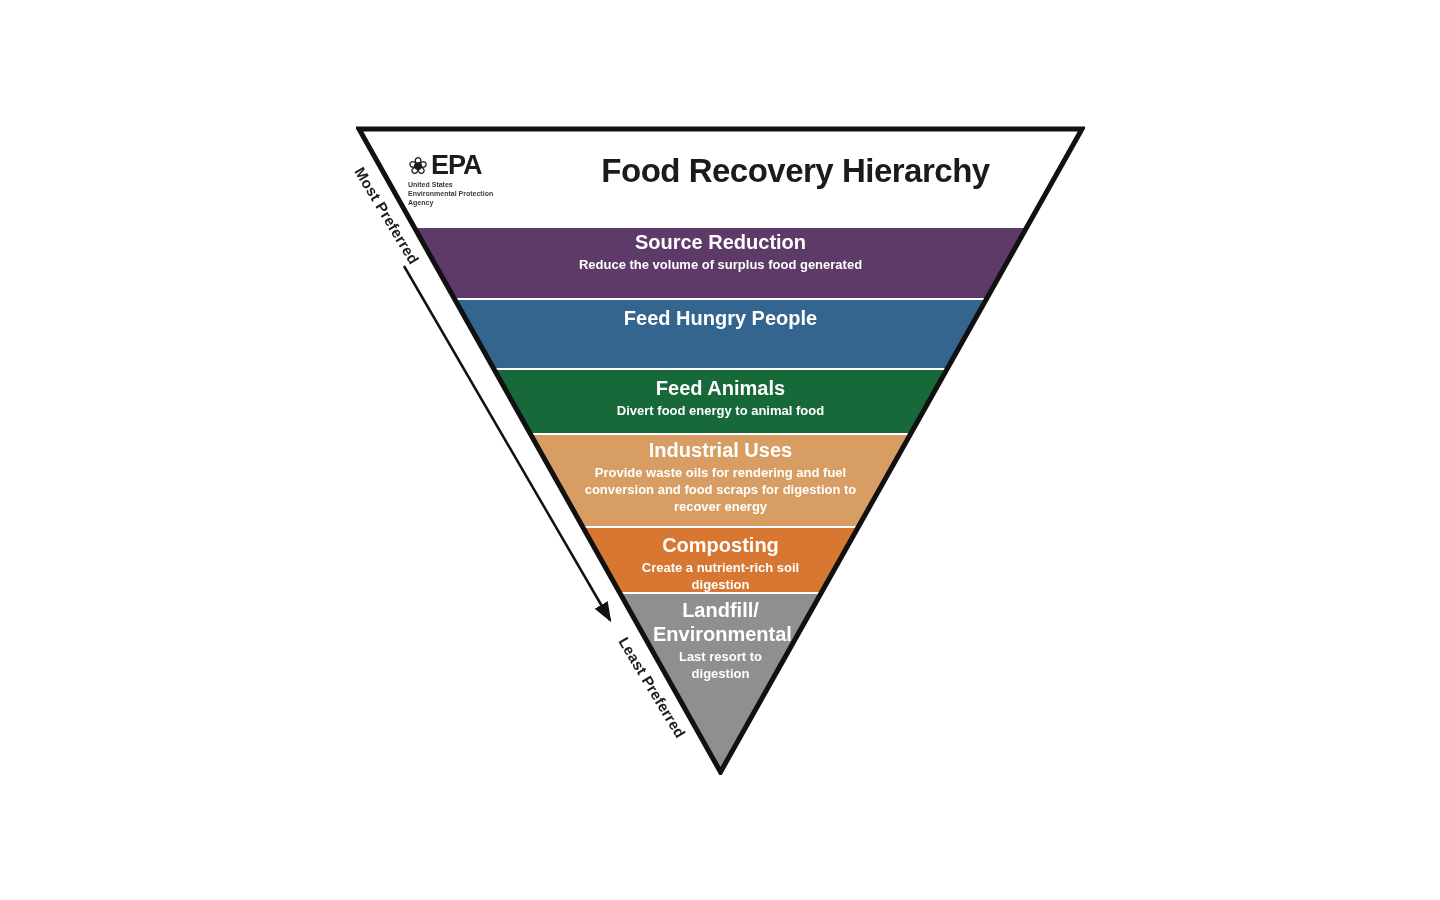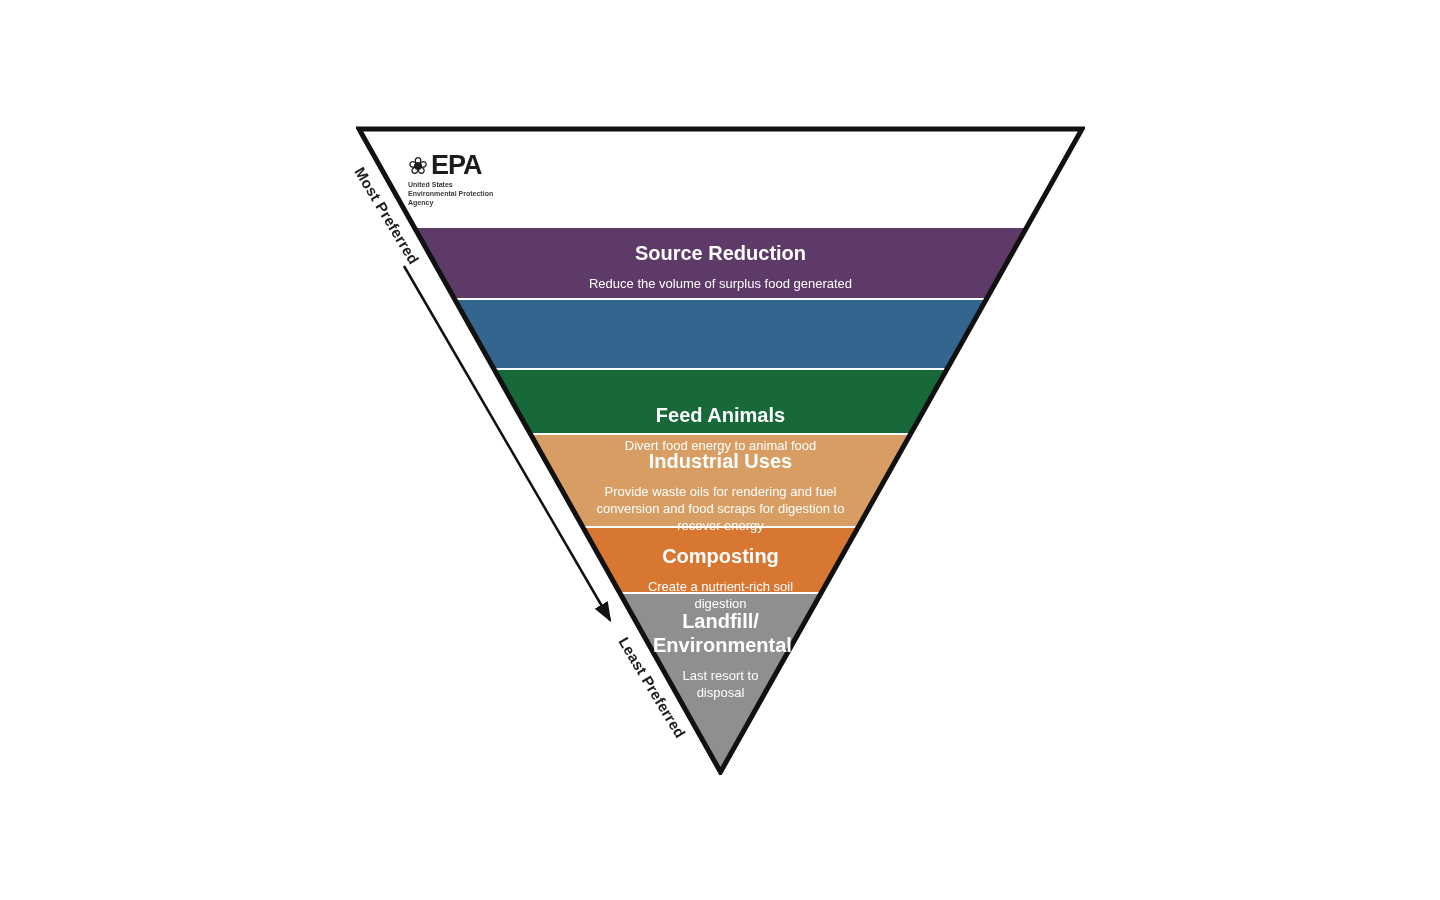--- a/index.html
+++ b/index.html
@@ -48,26 +48,26 @@
     letter-spacing: -0.5px;
   }
 
   
   .band-text {
     position: absolute;
     left: 0; right: 0;
     text-align: center;
     color: #ffffff;
   }
-  .band-title { font-weight: bold; font-size: 20px; line-height: 1.2; margin: 11px auto; }
-  .band-desc  { font-weight: normal; font-size: 13px; line-height: 1.3; margin: 3px auto 0; }
+  .band-title { font-weight: bold; font-size: 20px; line-height: 1.2; margin: 0 auto; }
+  .band-desc  { font-weight: bold; font-size: 13px; line-height: 1.3; margin: 3px auto 0; }
 
   .text-source     { top: 104px; }
   .text-hungry     { top: 180px; }
-  .text-animals    { top: 266px; }
+  .text-animals    { top: 250px; }
   .text-industrial { top: 312px; }
   .text-compost    { top: 407px; }
   .text-landfill   { top: 472px; }
 
   .text-industrial .band-desc { max-width: 272px; }
   .text-compost   .band-desc { max-width: 175px; }
   .text-landfill  .band-title { max-width: 135px; }
   .text-landfill  .band-desc  { max-width: 118px; }
 
   
@@ -117,47 +117,49 @@
         <span class="epa-flower">❀</span>
         <span class="epa-acronym">EPA</span>
       </div>
       <div class="epa-tagline">
         <div>United States</div>
         <div>Environmental Protection</div>
         <div>Agency</div>
       </div>
     </div>
 
+    <div class="diagram-title">Food Recovery Hierarchy</div>
 
     <div class="band-text text-source">
       <div class="band-title">Source Reduction</div>
       <div class="band-desc">Reduce the volume of surplus food generated</div>
     </div>
 
     <div class="band-text text-hungry">
+      <div class="band-title">Feed Hungry People</div>
     </div>
 
     <div class="band-text text-animals">
       <div class="band-title">Feed Animals</div>
       <div class="band-desc">Divert food energy to animal food</div>
     </div>
 
     <div class="band-text text-industrial">
       <div class="band-title">Industrial Uses</div>
       <div class="band-desc">Provide waste oils for rendering and fuel conversion and food scraps for digestion to recover energy</div>
     </div>
 
     <div class="band-text text-compost">
       <div class="band-title">Composting</div>
       <div class="band-desc">Create a nutrient-rich soil digestion</div>
     </div>
 
     <div class="band-text text-landfill">
       <div class="band-title">Landfill/ Environmental</div>
-      <div class="band-desc">Last resort to disposal</div>
+      <div class="band-desc">Last resort to digestion</div>
     </div>
 
   </div>
 
   <svg class="arrow-svg" width="340" height="560" viewBox="0 0 340 560">
     <defs>
       <marker id="ah" markerWidth="10" markerHeight="8" refX="7" refY="3" orient="auto" markerUnits="strokeWidth">
         <path d="M0,0 L8,3 L0,6 z" fill="#111111"></path>
       </marker>
     </defs>

